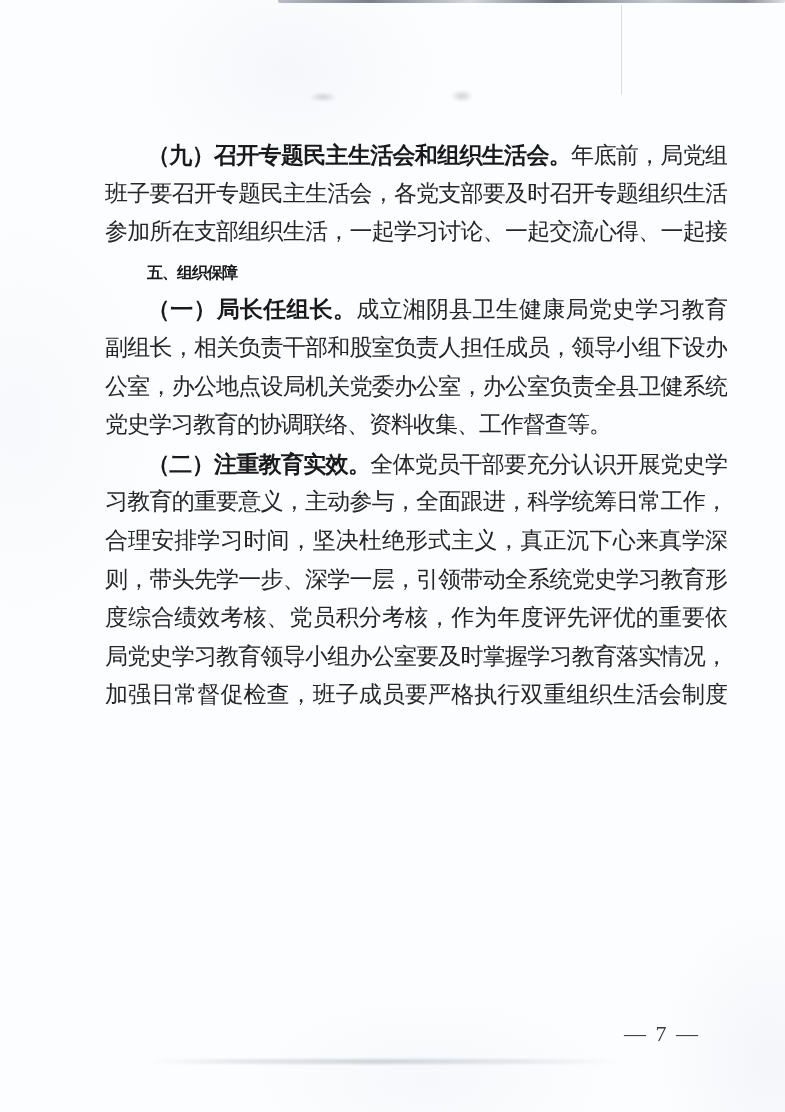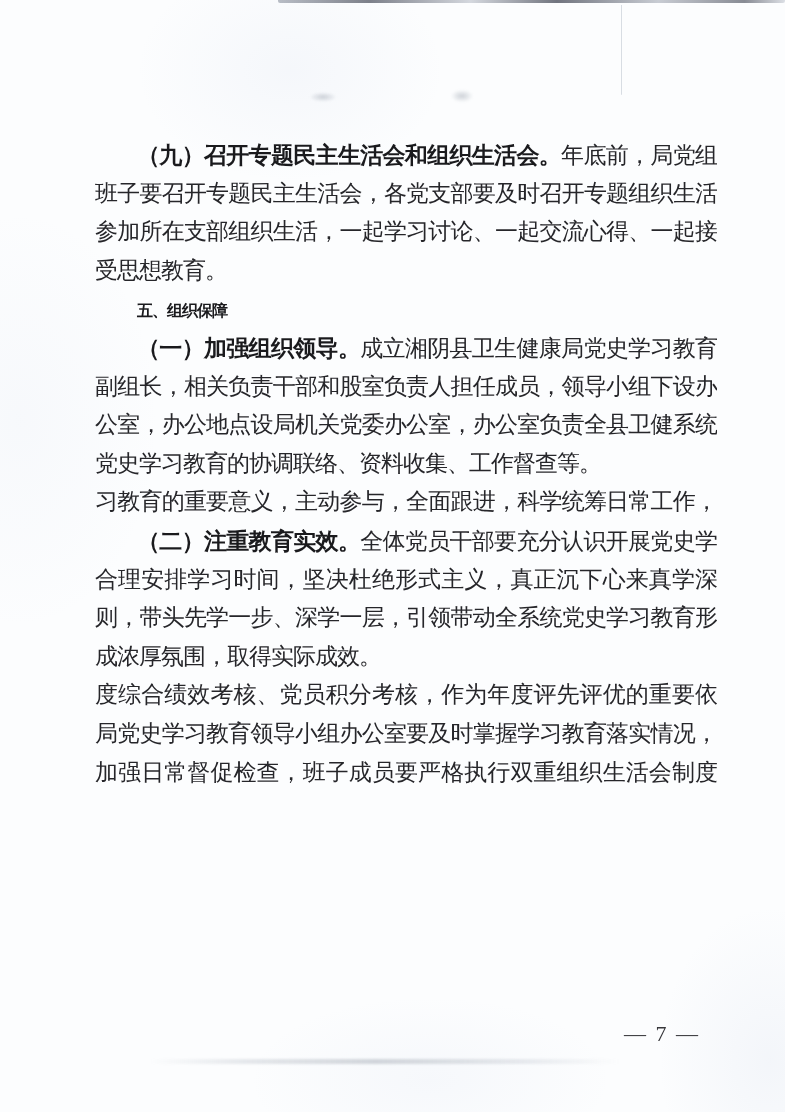--- a/index.html
+++ b/index.html
@@ -64,21 +64,21 @@
       rgba(130,140,155,0) 0%,
       rgba(130,140,155,0.18) 20%,
       rgba(110,120,135,0.28) 48%,
       rgba(130,140,155,0.15) 80%,
       rgba(130,140,155,0) 100%);
     filter: blur(1px);
   }
   
   .doc {
     position: absolute;
-    left: 95px;
+    left: 105px;
     top: 136px;
     width: 622px;
     color: #26262a;
     font-size: 23px;
     letter-spacing: -1px;
   }
   .line {
     height: 38.6px;
     line-height: 38.6px;
     white-space: nowrap;
@@ -119,29 +119,27 @@
 <div class="scan-top-edge"></div>
 <div class="scan-vline"></div>
 <div class="smudge smudge-a"></div>
 <div class="smudge smudge-b"></div>
 <div class="smudge-bottom"></div>
 
 <div class="doc">
   <div class="line justify indent"><span class="b">（九）召开专题民主生活会和组织生活会。</span><span>年底前，局党组</span></div>
   <div class="line justify"><span>班子要召开专题民主生活会，各党支部要及时召开专题组织生活</span></div>
   <div class="line justify"><span>参加所在支部组织生活，一起学习讨论、一起交流心得、一起接</span></div>
-  <div class="line"><span>受思想教育。</span></div>
   <div class="line indent heading"><span class="b">五、组织保障</span><span></span></div>
-  <div class="line justify indent"><span class="b">（一）加强组织领导。</span><span>成立湘阴县卫生健康局党史学习教育</span></div>
+  <div class="line justify indent"><span class="b">（一）局长任组长。</span><span>成立湘阴县卫生健康局党史学习教育</span></div>
   <div class="line justify"><span>副组长，相关负责干部和股室负责人担任成员，领导小组下设办</span></div>
   <div class="line justify"><span>公室，办公地点设局机关党委办公室，办公室负责全县卫健系统</span></div>
   <div class="line"><span>党史学习教育的协调联络、资料收集、工作督查等。</span></div>
+  <div class="line justify indent"><span class="b">（二）注重教育实效。</span><span>全体党员干部要充分认识开展党史学</span></div>
   <div class="line justify"><span>习教育的重要意义，主动参与，全面跟进，科学统筹日常工作，</span></div>
-  <div class="line justify indent"><span class="b">（二）注重教育实效。</span><span>全体党员干部要充分认识开展党史学</span></div>
   <div class="line justify"><span>合理安排学习时间，坚决杜绝形式主义，真正沉下心来真学深学。</span></div>
   <div class="line justify"><span>则，带头先学一步、深学一层，引领带动全系统党史学习教育形</span></div>
-  <div class="line"><span>成浓厚氛围，取得实际成效。</span></div>
   <div class="line justify"><span>度综合绩效考核、党员积分考核，作为年度评先评优的重要依据。</span></div>
   <div class="line justify"><span>局党史学习教育领导小组办公室要及时掌握学习教育落实情况，</span></div>
   <div class="line justify"><span>加强日常督促检查，班子成员要严格执行双重组织生活会制度</span></div>
 </div>
 
 <div class="page-number">— 7 —</div>
 
 </body></html>

